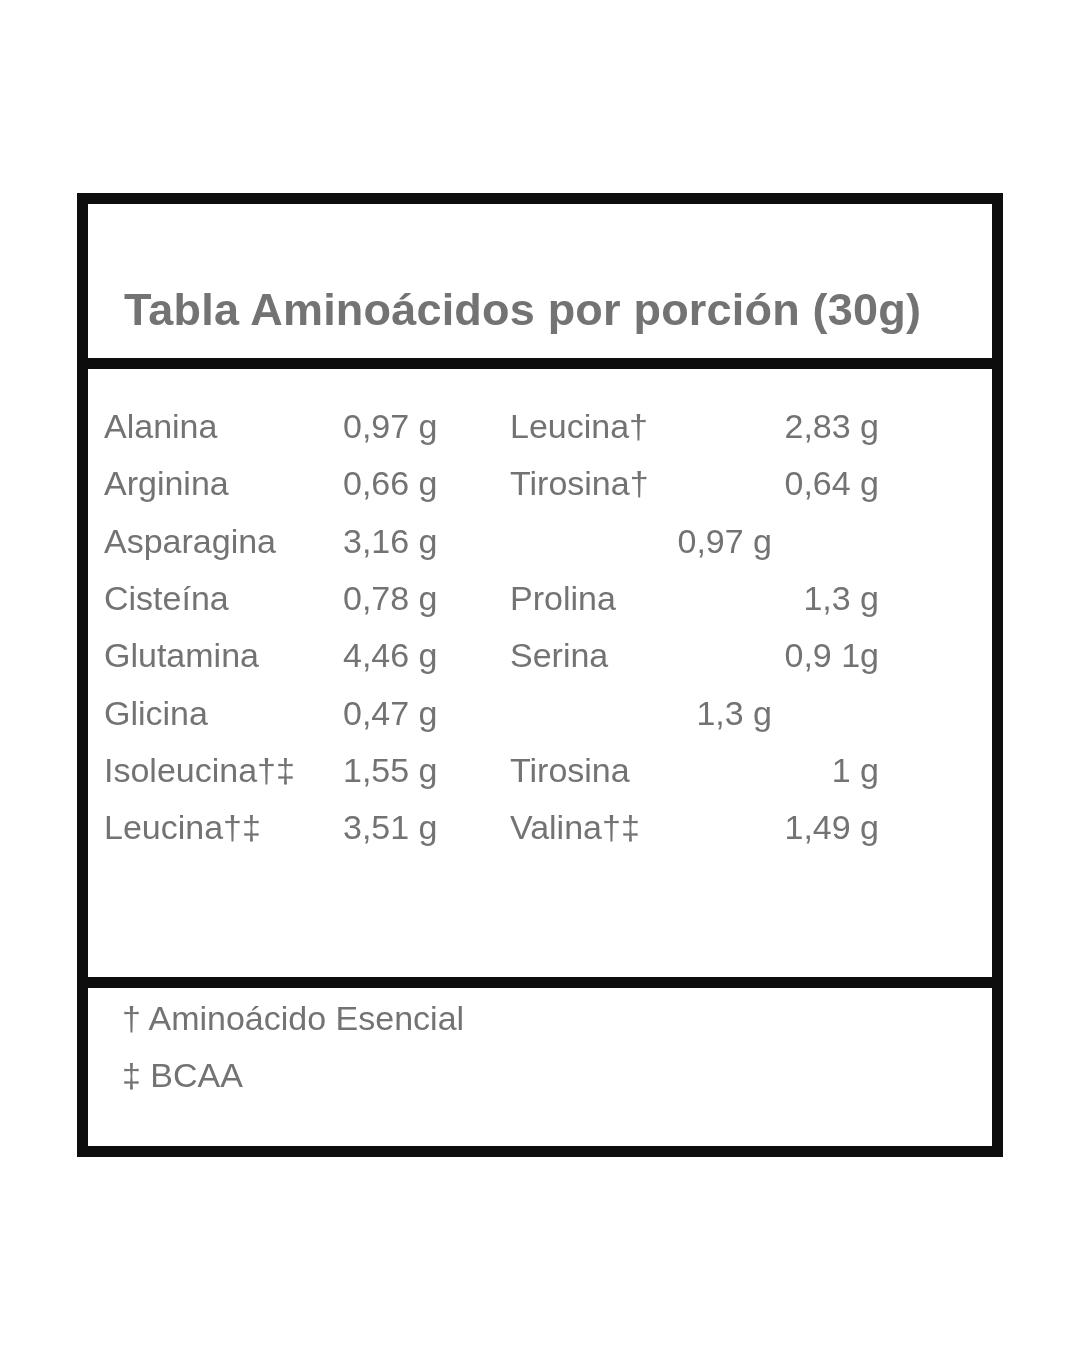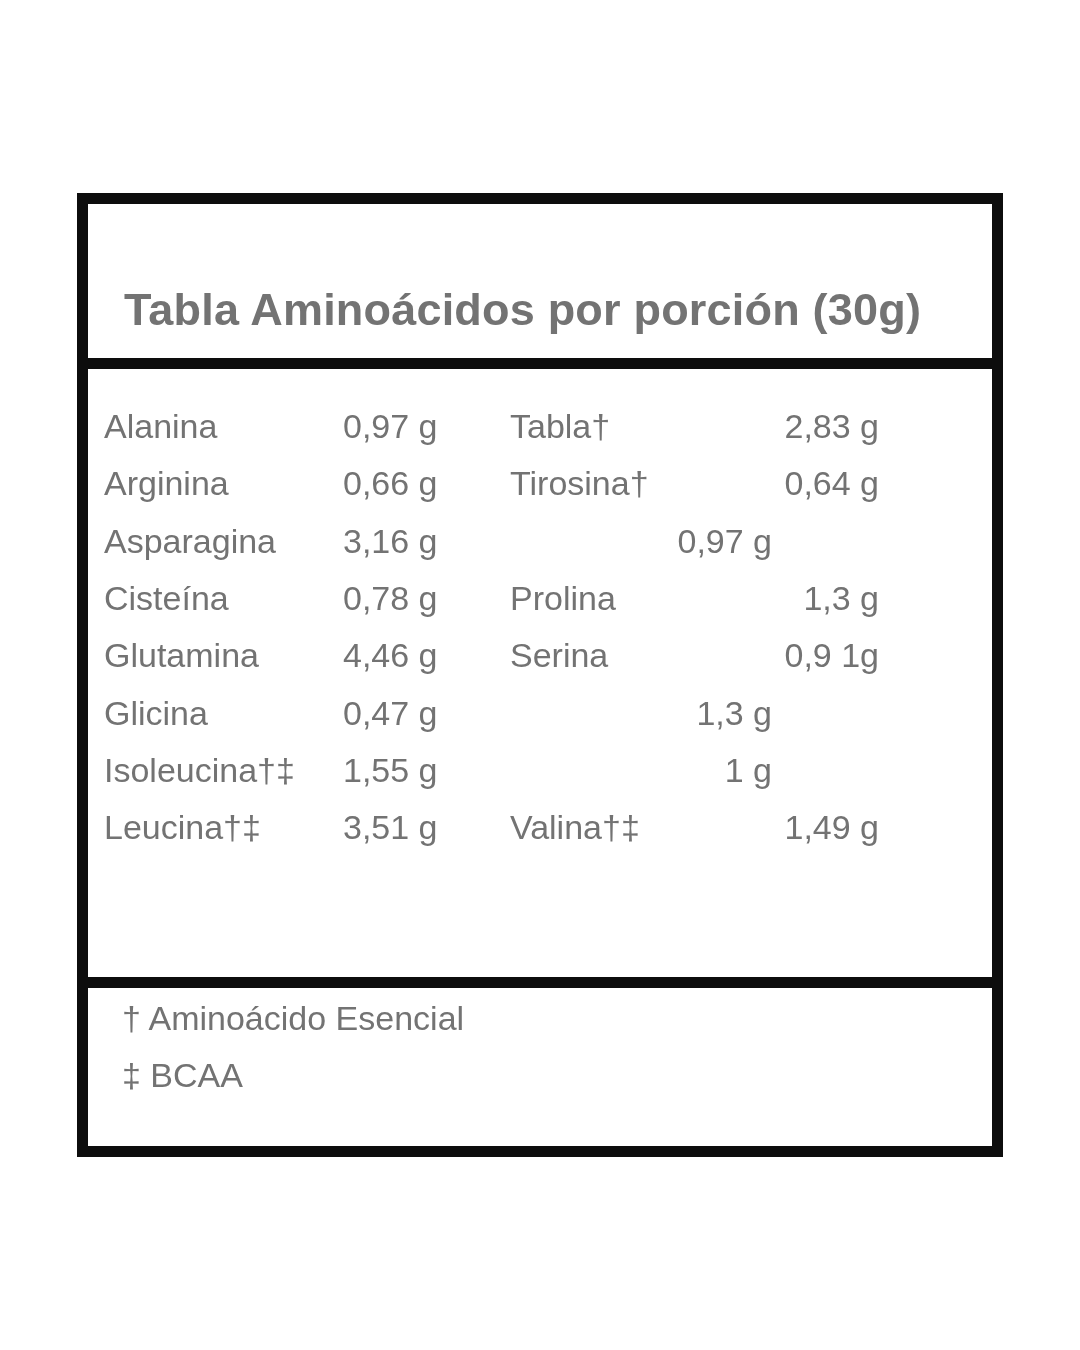--- a/index.html
+++ b/index.html
@@ -71,21 +71,21 @@
 
     <div class="section section-title">
       <div class="title-text">Tabla Aminoácidos por porción (30g)</div>
     </div>
 
     <div class="section section-table">
       <div class="row">
         <span class="cell-name">Alanina</span>
         <span class="cell-value">0,97 g</span>
         <span class="cell-gutter"></span>
-        <span class="cell-name">Tabla†</span>
+        <span class="cell-name">Leucina†</span>
         <span class="cell-value">2,83 g</span>
       </div>
       <div class="row">
         <span class="cell-name">Arginina</span>
         <span class="cell-value">0,66 g</span>
         <span class="cell-gutter"></span>
         <span class="cell-name">Tirosina†</span>
         <span class="cell-value">0,64 g</span>
       </div>
       <div class="row">
@@ -111,20 +111,21 @@
       <div class="row">
         <span class="cell-name">Glicina</span>
         <span class="cell-value">0,47 g</span>
         <span class="cell-gutter"></span>
         <span class="cell-value">1,3 g</span>
       </div>
       <div class="row">
         <span class="cell-name">Isoleucina†‡</span>
         <span class="cell-value">1,55 g</span>
         <span class="cell-gutter"></span>
+        <span class="cell-name">Tirosina</span>
         <span class="cell-value">1 g</span>
       </div>
       <div class="row">
         <span class="cell-name">Leucina†‡</span>
         <span class="cell-value">3,51 g</span>
         <span class="cell-gutter"></span>
         <span class="cell-name">Valina†‡</span>
         <span class="cell-value">1,49 g</span>
       </div>
     </div>

